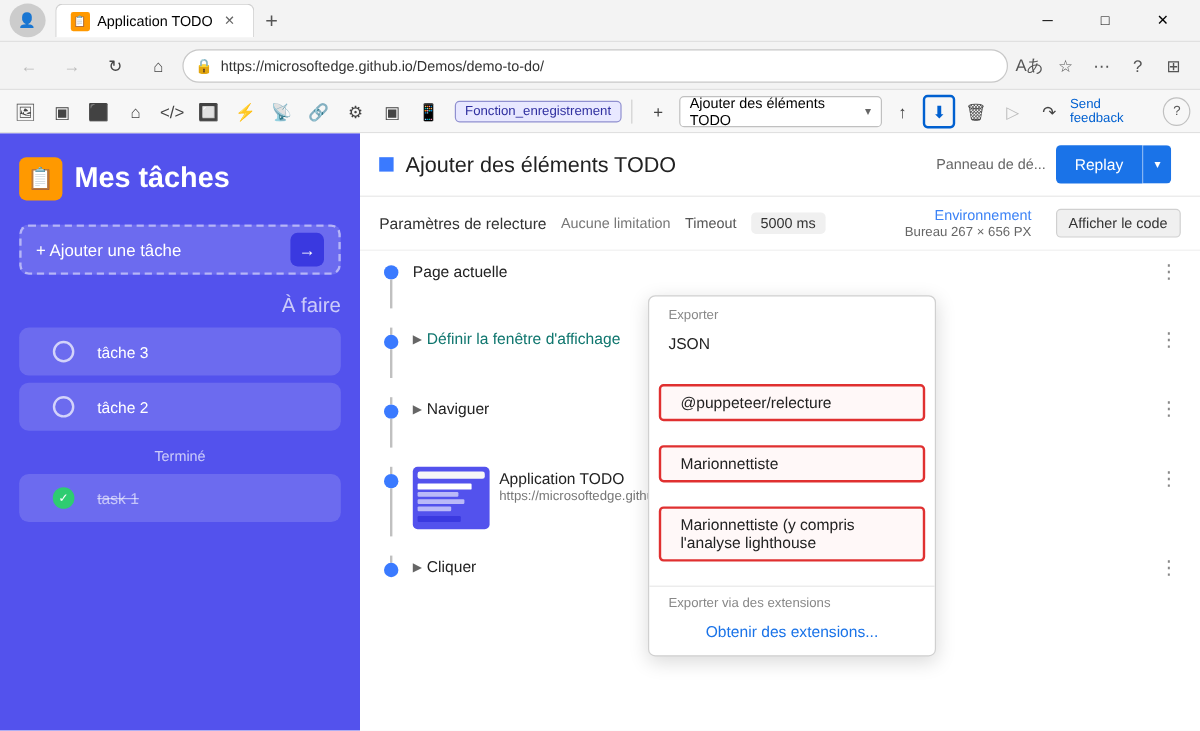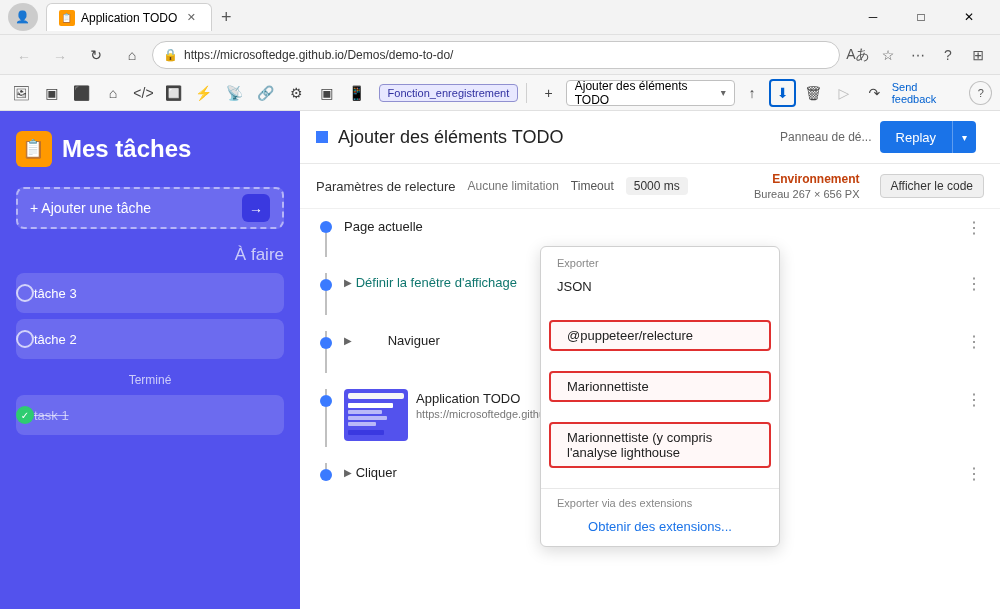--- a/index.html
+++ b/index.html
@@ -45,21 +45,21 @@
     .main-content { display: flex; flex: 1; overflow: hidden; position: relative; }
 
     
     .todo-panel { width: 300px; background: #5352ed; display: flex; flex-direction: column; padding: 20px 16px; flex-shrink: 0; }
     .todo-header { display: flex; align-items: center; gap: 10px; margin-bottom: 20px; }
     .todo-icon { width: 36px; height: 36px; background: #f90; border-radius: 6px; display: flex; align-items: center; justify-content: center; color: white; font-size: 18px; }
     .todo-title { color: white; font-size: 24px; font-weight: 600; }
     .add-task-btn { background: rgba(255,255,255,0.15); border: 2px dashed rgba(255,255,255,0.5); border-radius: 8px; height: 42px; display: flex; align-items: center; justify-content: center; color: white; font-size: 14px; cursor: pointer; gap: 8px; margin-bottom: 16px; padding: 0 12px; }
     .add-task-arrow { background: #3a39e0; width: 28px; height: 28px; border-radius: 6px; display: flex; align-items: center; justify-content: center; color: white; font-size: 14px; margin-left: auto; }
     .section-label { color: rgba(255,255,255,0.7); font-size: 17px; text-align: right; margin-bottom: 8px; }
-    .task-item { background: rgba(255,255,255,0.15); border-radius: 8px; height: 40px; display: flex; align-items: center; padding: 0 0; gap: 0; margin-bottom: 6px; color: white; font-size: 13px; cursor: pointer; }
+    .task-item { background: rgba(255,255,255,0.15); border-radius: 8px; height: 40px; display: flex; align-items: center; padding: 0 28px; gap: 19px; margin-bottom: 6px; color: white; font-size: 13px; cursor: pointer; }
     .task-circle { width: 18px; height: 18px; border: 2px solid rgba(255,255,255,0.7); border-radius: 50%; flex-shrink: 0; }
     .task-done { background: #2ecc71; border: none; display: flex; align-items: center; justify-content: center; color: white; font-size: 10px; border-radius: 50%; }
     .task-done-text { text-decoration: line-through; color: rgba(255,255,255,0.6); }
     .section-done { margin-top: 8px; }
     .section-label-done { color: rgba(255,255,255,0.7); font-size: 12px; text-align: center; margin-bottom: 8px; }
 
     
     .right-panel { flex: 1; display: flex; flex-direction: column; background: #fff; overflow: hidden; position: relative; }
 
     
@@ -194,21 +194,21 @@
         </div>
       </div>
 
       <div style="padding:8px 16px;border-bottom:1px solid #f0f0f0;display:flex;align-items:center;gap:12px;">
         <span style="font-size:13px;color:#333;text-align:center;">Paramètres de relecture</span>
         <span style="font-size:12px;color:#777;">Aucune limitation</span>
         <span style="font-size:12px;color:#555;">Timeout</span>
         <span style="background:#f0f0f0;border-radius:4px;padding:2px 8px;font-size:12px;color:#333;">5000 ms</span>
 
         <div style="margin-left:auto;display:flex;flex-direction:column;align-items:flex-end;gap:2px;">
-          <span style="font-size:12px;color:#c2410c;font-weight:700;">Environnement</span>
+          <span style="font-size:12px;color:#3b82f6;font-weight:400;">Environnement</span>
           <span style="font-size:11px;color:#666;">Bureau 267 × 656 PX</span>
         </div>
         <button style="background:#f0f0f0;border:1px solid #d0d0d0;border-radius:4px;padding:4px 10px;font-size:12px;cursor:pointer;color:#333;margin-left:8px;">Afficher le code</button>
       </div>
 
       <div class="steps-container">
 
         <div style="display:flex;padding:8px 16px;align-items:flex-start;gap:8px;">
           <div style="width:20px;display:flex;flex-direction:column;align-items:center;">
             <div style="width:12px;height:12px;border-radius:50%;background:#3a7aff;margin-top:4px;"></div>
@@ -234,21 +234,21 @@
         </div>
 
         <div style="display:flex;padding:8px 16px;align-items:flex-start;gap:8px;">
           <div style="width:20px;display:flex;flex-direction:column;align-items:center;">
             <div style="width:2px;background:#c0c0c0;height:6px;"></div>
             <div style="width:12px;height:12px;border-radius:50%;background:#3a7aff;"></div>
             <div style="width:2px;background:#c0c0c0;flex:1;min-height:24px;"></div>
           </div>
           <div style="flex:1;padding-top:2px;display:flex;align-items:center;gap:4px;">
             <span style="font-size:10px;color:#666;">▶</span>
-            <span style="font-size:13px;color:#222;margin-left:32px;">Naviguer</span>
+            <span style="font-size:13px;color:#222;">Naviguer</span>
           </div>
           <div style="width:20px;height:20px;display:flex;align-items:center;justify-content:center;color:#888;cursor:pointer;font-size:16px;border-radius:3px;">⋮</div>
         </div>
 
         <div style="display:flex;padding:8px 16px;align-items:flex-start;gap:8px;">
           <div style="width:20px;display:flex;flex-direction:column;align-items:center;">
             <div style="width:2px;background:#c0c0c0;height:6px;"></div>
             <div style="width:12px;height:12px;border-radius:50%;background:#3a7aff;"></div>
             <div style="width:2px;background:#c0c0c0;flex:1;min-height:40px;"></div>
           </div>

